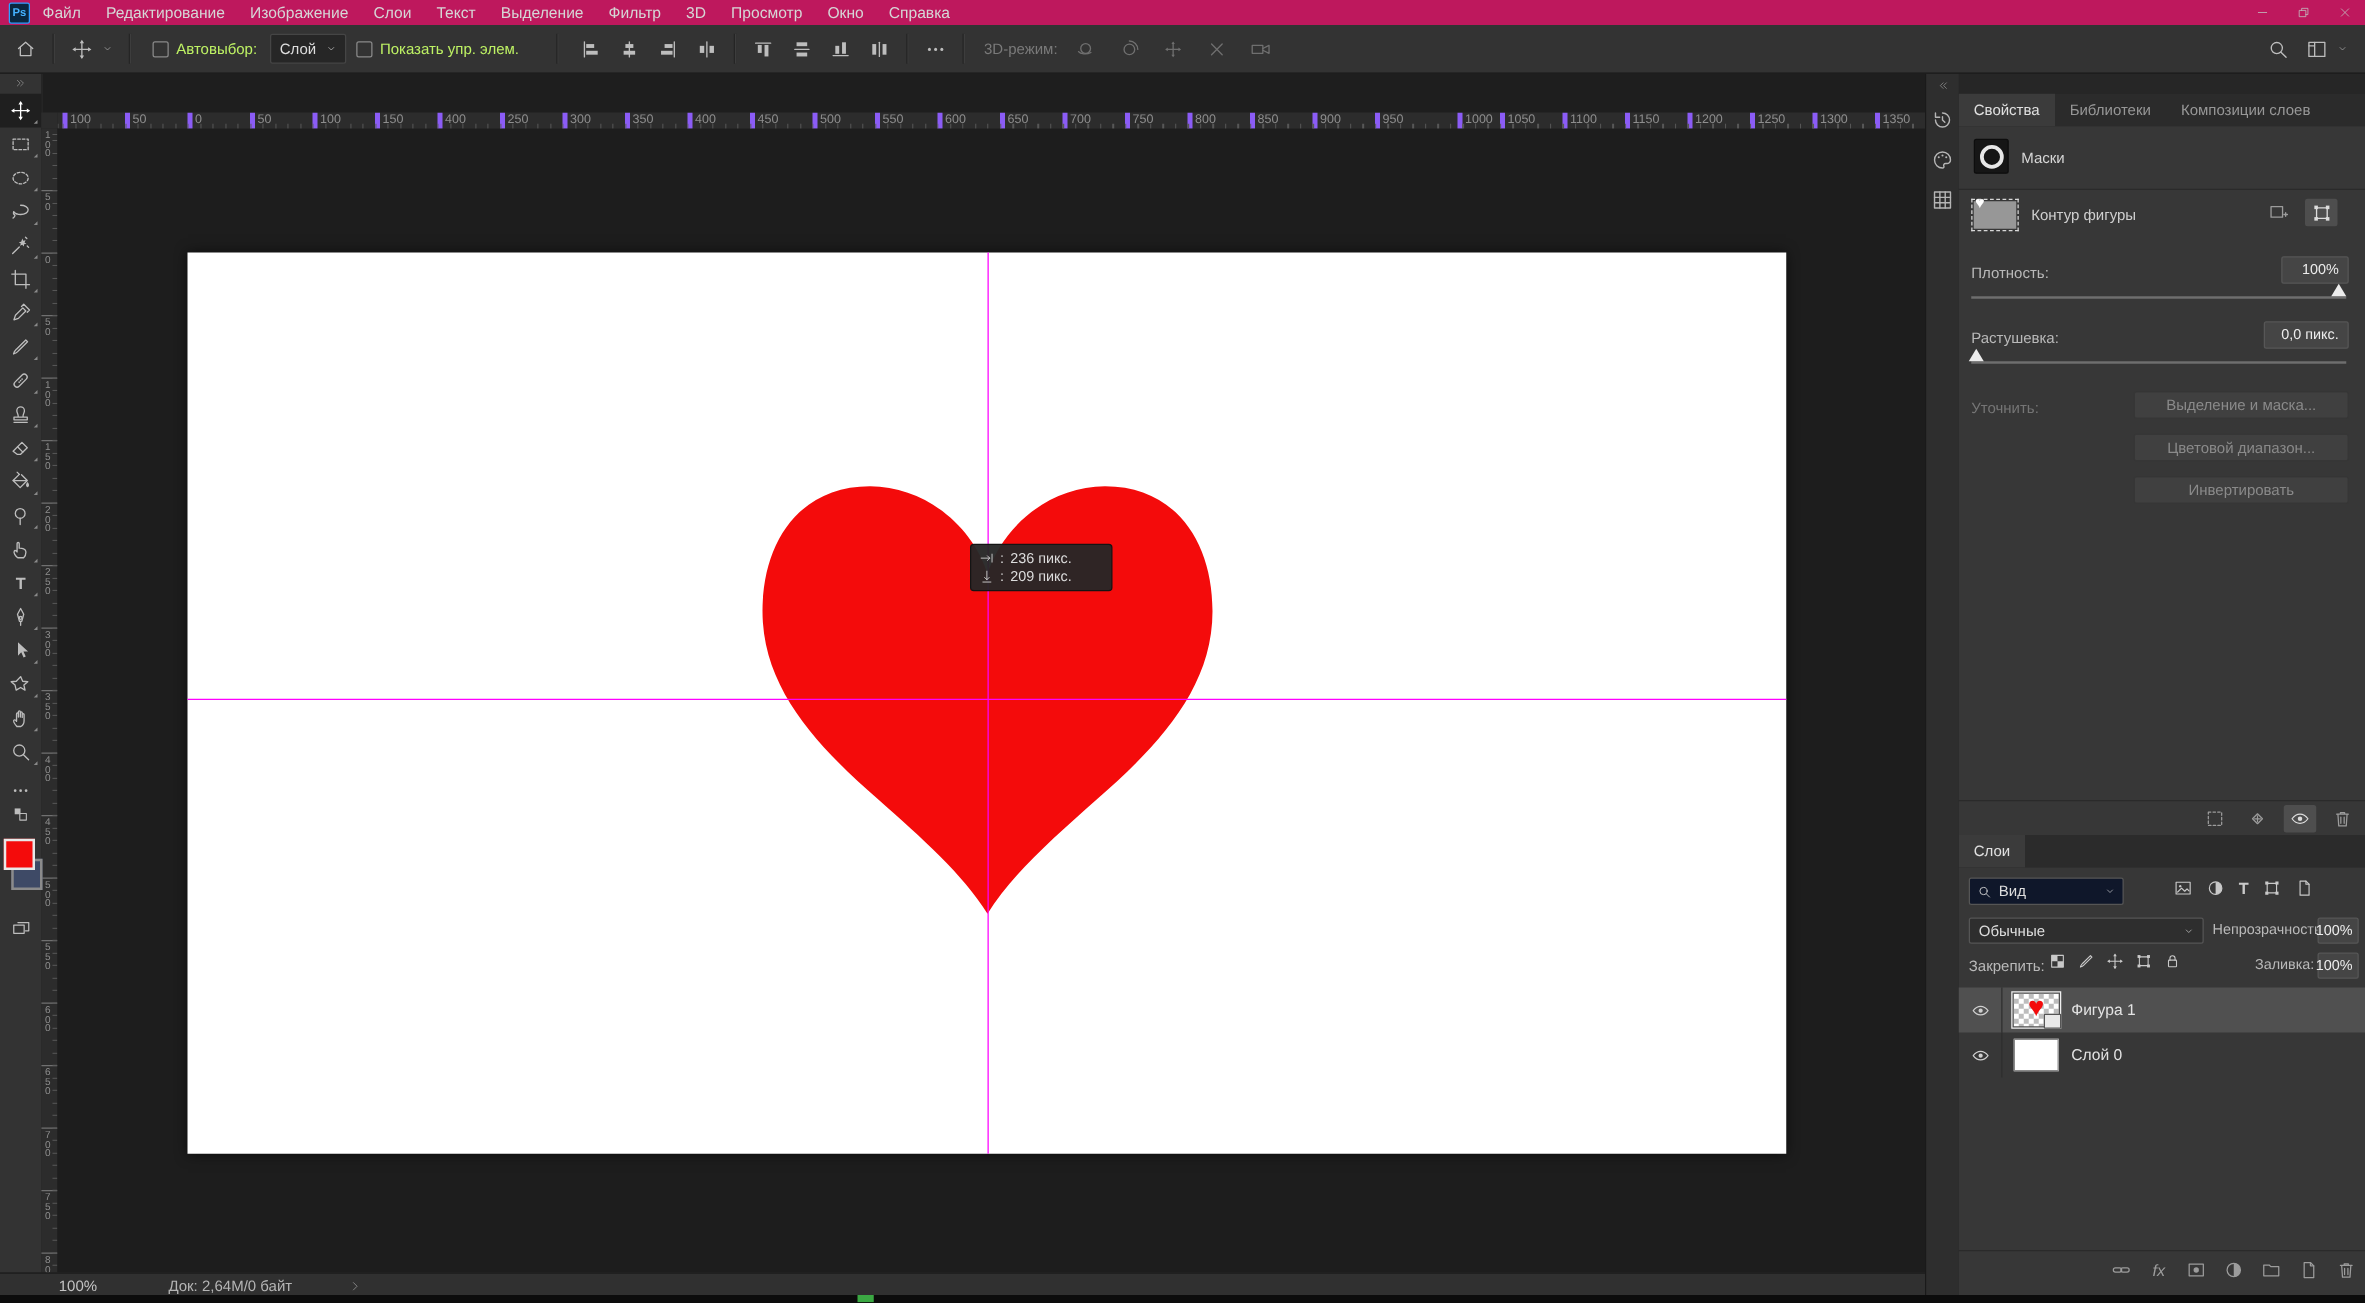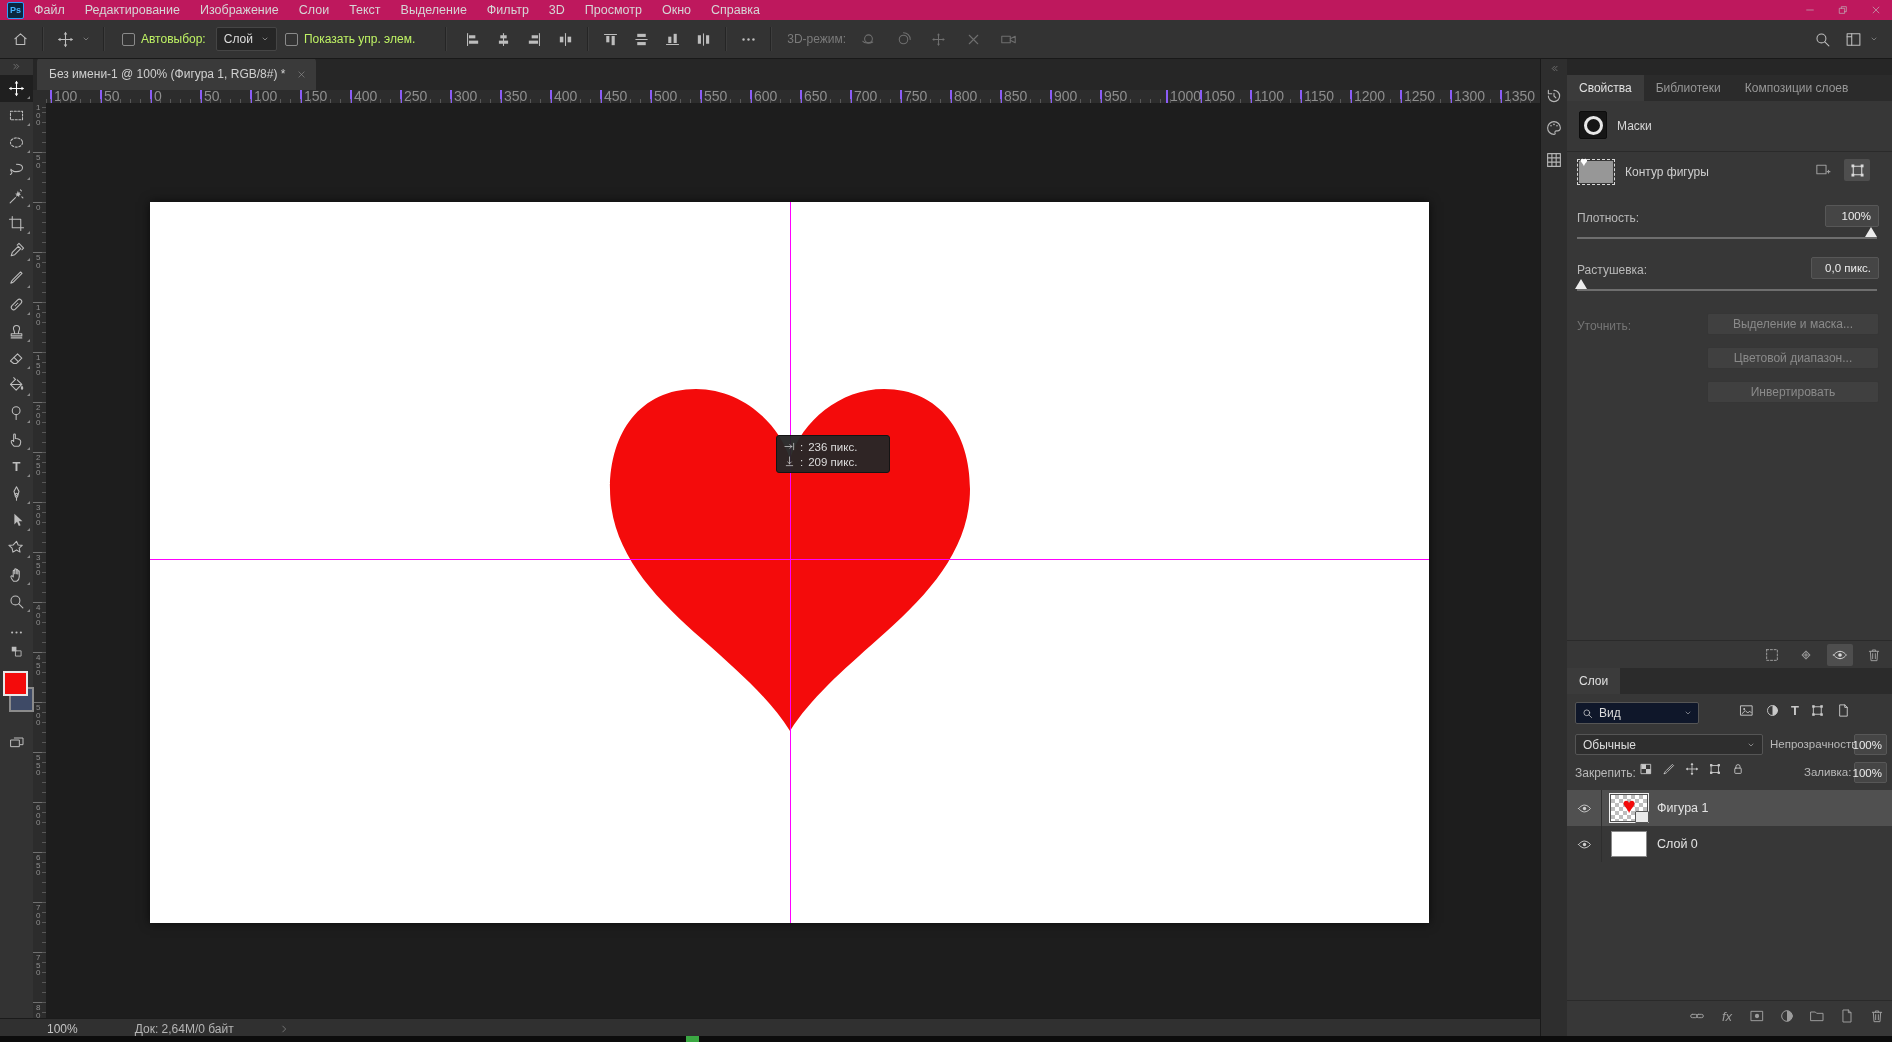--- a/index.html
+++ b/index.html
@@ -57,22 +57,22 @@
   .tabclose .ic{width:9px;height:9px;}
 
   
   .ruler-corner{position:absolute;left:33px;top:90px;width:13px;height:13px;background:#2c2c2c;
                 border-right:1px solid #1c1c1c;border-bottom:1px solid #1c1c1c;}
   .h-ruler{position:absolute;left:46px;top:90px;width:1494px;height:13px;background:#2c2c2c;
            border-bottom:1px solid #1c1c1c;overflow:hidden;}
   .h-ruler::after{content:'';position:absolute;left:0;right:0;bottom:0;height:4px;
            background:repeating-linear-gradient(90deg,#575757 0 1px,transparent 1px 10px);
            background-position-x:4px;}
-  .hlab{position:absolute;top:0;height:13px;border-left:2px solid #8b5cf6;padding-left:2px;
-        font-size:14px;line-height:12px;color:#8e8e8e;}
+  .hlab{position:absolute;top:0;height:13px;border-left:4px solid #8b5cf6;padding-left:2px;
+        font-size:10px;line-height:12px;color:#8e8e8e;}
   .v-ruler{position:absolute;left:33px;top:103px;width:13px;height:915px;background:#2c2c2c;
            border-right:1px solid #1c1c1c;overflow:hidden;}
   .v-ruler::after{content:'';position:absolute;top:0;bottom:0;right:0;width:4px;
            background:repeating-linear-gradient(180deg,#575757 0 1px,transparent 1px 10px);
            background-position-y:9px;}
   .vlab{position:absolute;left:0;width:13px;border-top:1px solid #707070;padding-top:1px;
         font-size:8px;line-height:7.5px;color:#8e8e8e;white-space:pre-line;text-align:left;
         padding-left:3px;}
 
   
@@ -521,30 +521,20 @@
         </div>
         <span class="ic-wrap" style="display: flex; width: 33px; height: 24px; margin-top: 12px; color: rgb(189, 189, 189); justify-content: center;">
           <svg class="ic" style="width:16px;height:16px" viewBox="0 0 24 24">
             <rect x="3" y="7.5" width="12.5" height="10"></rect>
             <path d="M8 4.5h13v10h-4"></path>
           </svg>
         </span>
       </div>
   </div>
 
-  <div class="tabbar">
-    <div class="doctab">
-      <span class="doctab-title">Без имени-1 @ 100% (Фигура 1, RGB/8#) *</span>
-      <span class="tabclose ic-wrap" id="tab-close">
-          <svg class="ic" style="width:9px;height:9px" viewBox="0 0 24 24">
-            <path d="M5 5l14 14M19 5L5 19"></path>
-          </svg>
-        </span>
-    </div>
-  </div>
 
   <div class="ruler-corner"></div>
   <div class="h-ruler" id="hruler">
       <div class="hlab" style="left: 4px;">100</div>
       <div class="hlab" style="left: 54px;">50</div>
       <div class="hlab" style="left: 104px;">0</div>
       <div class="hlab" style="left: 154px;">50</div>
       <div class="hlab" style="left: 204px;">100</div>
       <div class="hlab" style="left: 254px;">150</div>
       <div class="hlab" style="left: 304px;">400</div>

